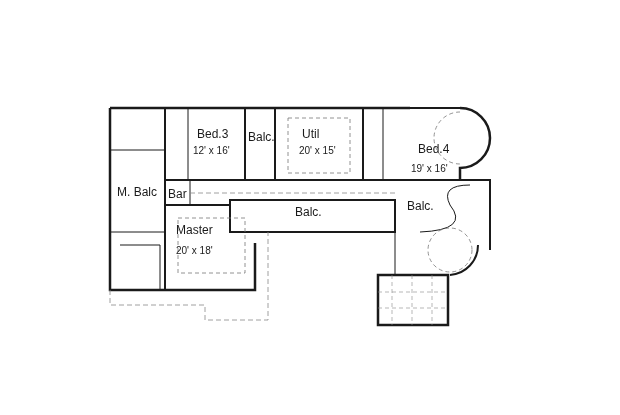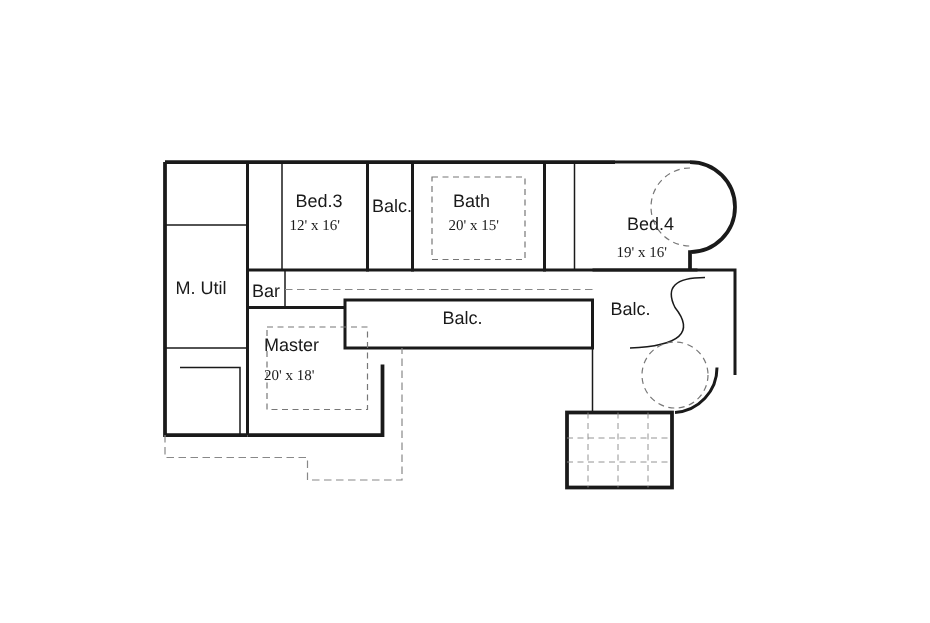--- a/index.html
+++ b/index.html
@@ -1,20 +1,20 @@
 <!DOCTYPE html>
 <html><head>
 <meta charset="utf-8">
 <style>
   html, body { margin:0; padding:0; background:#ffffff; }
   body { width:620px; height:415px; position:relative; overflow:hidden; font-family:"Liberation Sans", sans-serif; }
   #plan { position:absolute; left:0; top:0; width:620px; height:395px; }
   .lbl { position:absolute; color:#1a1a1a; white-space:nowrap; line-height:1; }
   .name { font-size:12px; }
-  .dim { font-size:10px;font-family:Liberation Serif, serif; }
+  .dim { font-size:10px; }
 </style>
 </head>
 <body>
 
 <div id="plan">
   <svg width="620" height="415" viewBox="0 0 620 415">
     <g fill="none" stroke="#1a1a1a">
 
       <path d="M110 108 L110 290 L165 290" stroke-width="2.5"></path>
       <path d="M110 108 L410 108" stroke-width="2.5"></path>
@@ -57,23 +57,23 @@
       <rect x="378" y="275" width="70" height="50" stroke-width="2.5"></rect>
       <path d="M392 275 L392 325 M412 275 L412 325 M432 275 L432 325 M378 292 L448 292 M378 308 L448 308" stroke-width="0.6" stroke-dasharray="4 3" stroke="#888"></path>
 
       <path d="M110 290 L110 305 L205 305 L205 320 L268 320 L268 232" stroke-width="0.8" stroke-dasharray="5 3" stroke="#888"></path>
     </g>
   </svg>
 
   <span class="lbl name" style="left:197px;top:128px">Bed.3</span>
   <span class="lbl dim" style="left:193px;top:146px">12' x 16'</span>
   <span class="lbl name" style="left:248px;top:131px">Balc.</span>
-  <span class="lbl name" style="left:302px;top:128px">Bath</span>
+  <span class="lbl name" style="left:302px;top:128px">Util</span>
   <span class="lbl dim" style="left:299px;top:146px">20' x 15'</span>
   <span class="lbl name" style="left:418px;top:143px">Bed.4</span>
   <span class="lbl dim" style="left:411px;top:164px">19' x 16'</span>
-  <span class="lbl name" style="left:117px;top:186px">M. Util</span>
+  <span class="lbl name" style="left:117px;top:186px">M. Balc</span>
   <span class="lbl name" style="left:168px;top:188px">Bar</span>
   <span class="lbl name" style="left:176px;top:224px">Master</span>
   <span class="lbl dim" style="left:176px;top:246px">20' x 18'</span>
   <span class="lbl name" style="left:295px;top:206px">Balc.</span>
   <span class="lbl name" style="left:407px;top:200px">Balc.</span>
 </div>
 
 </body></html>

